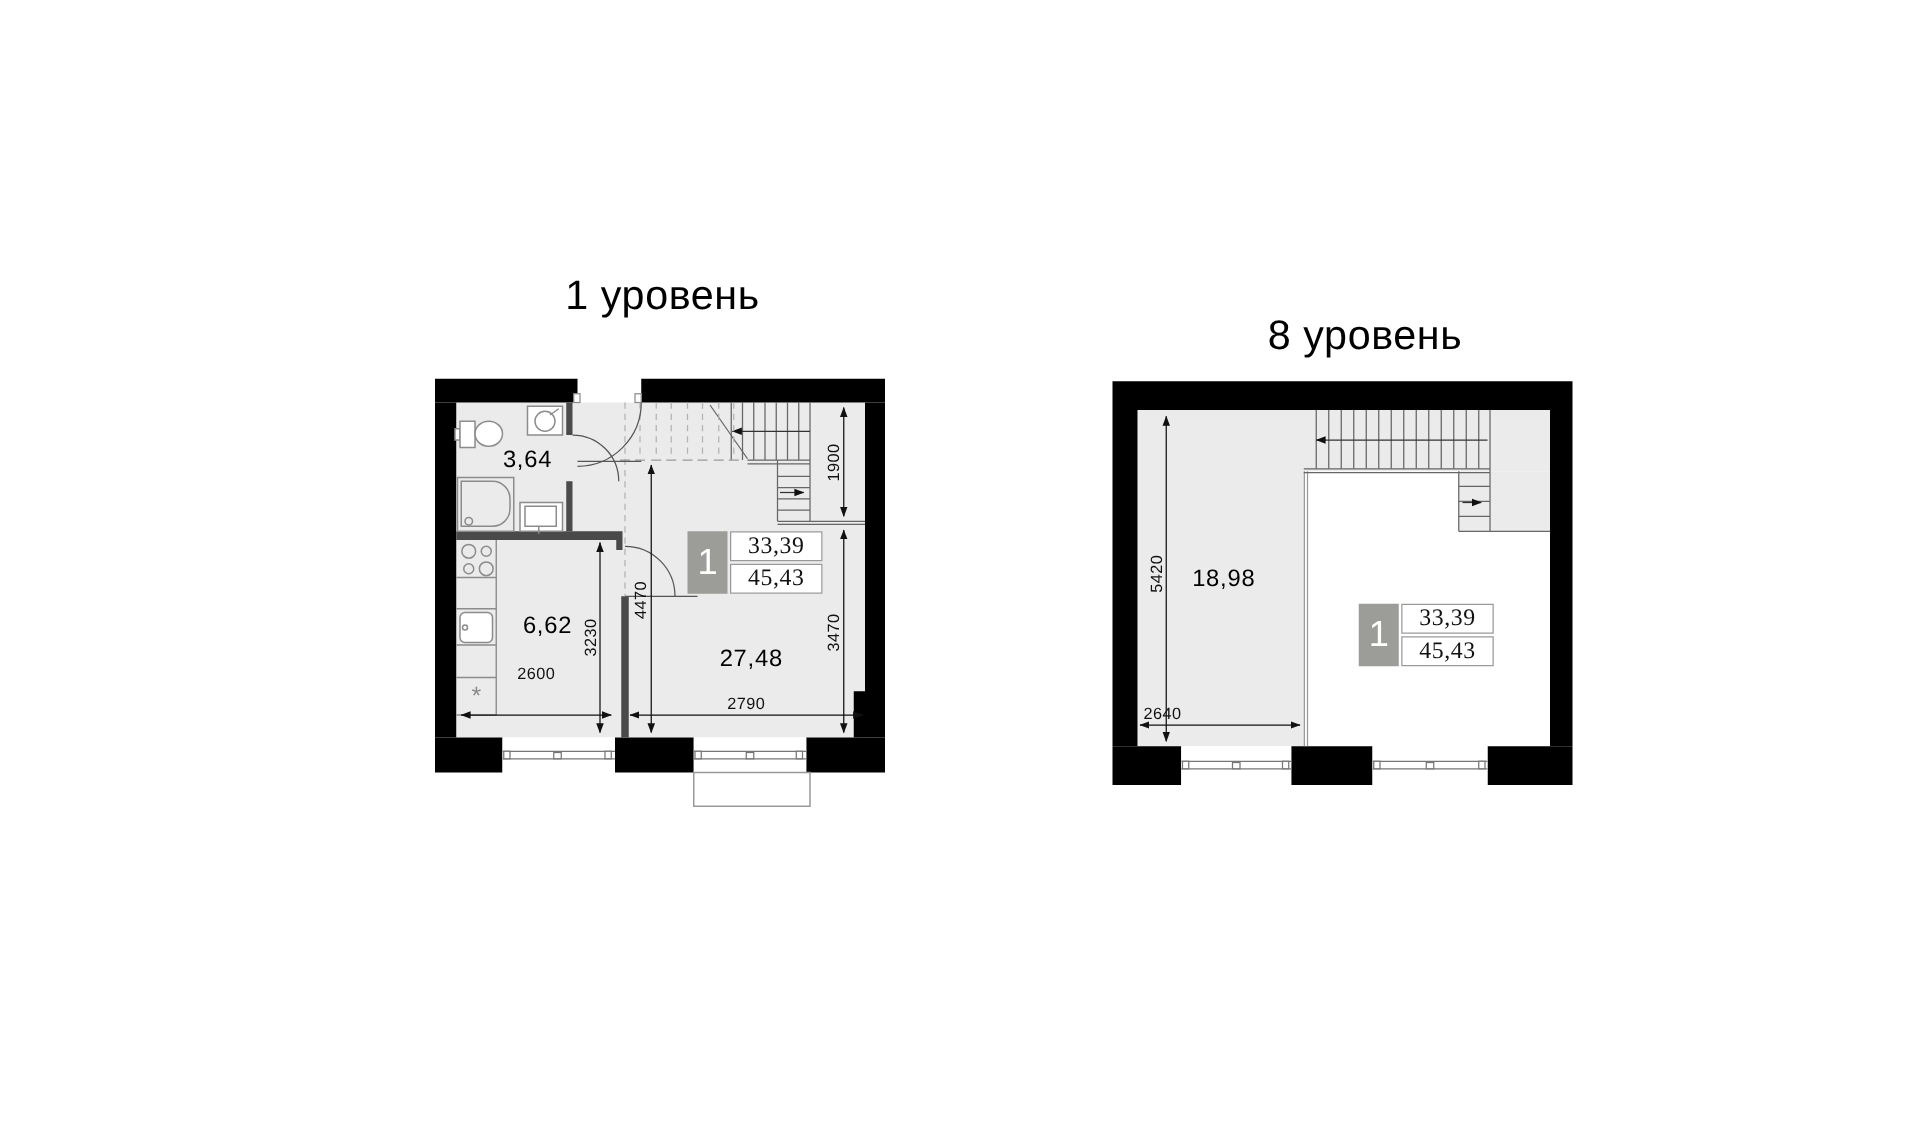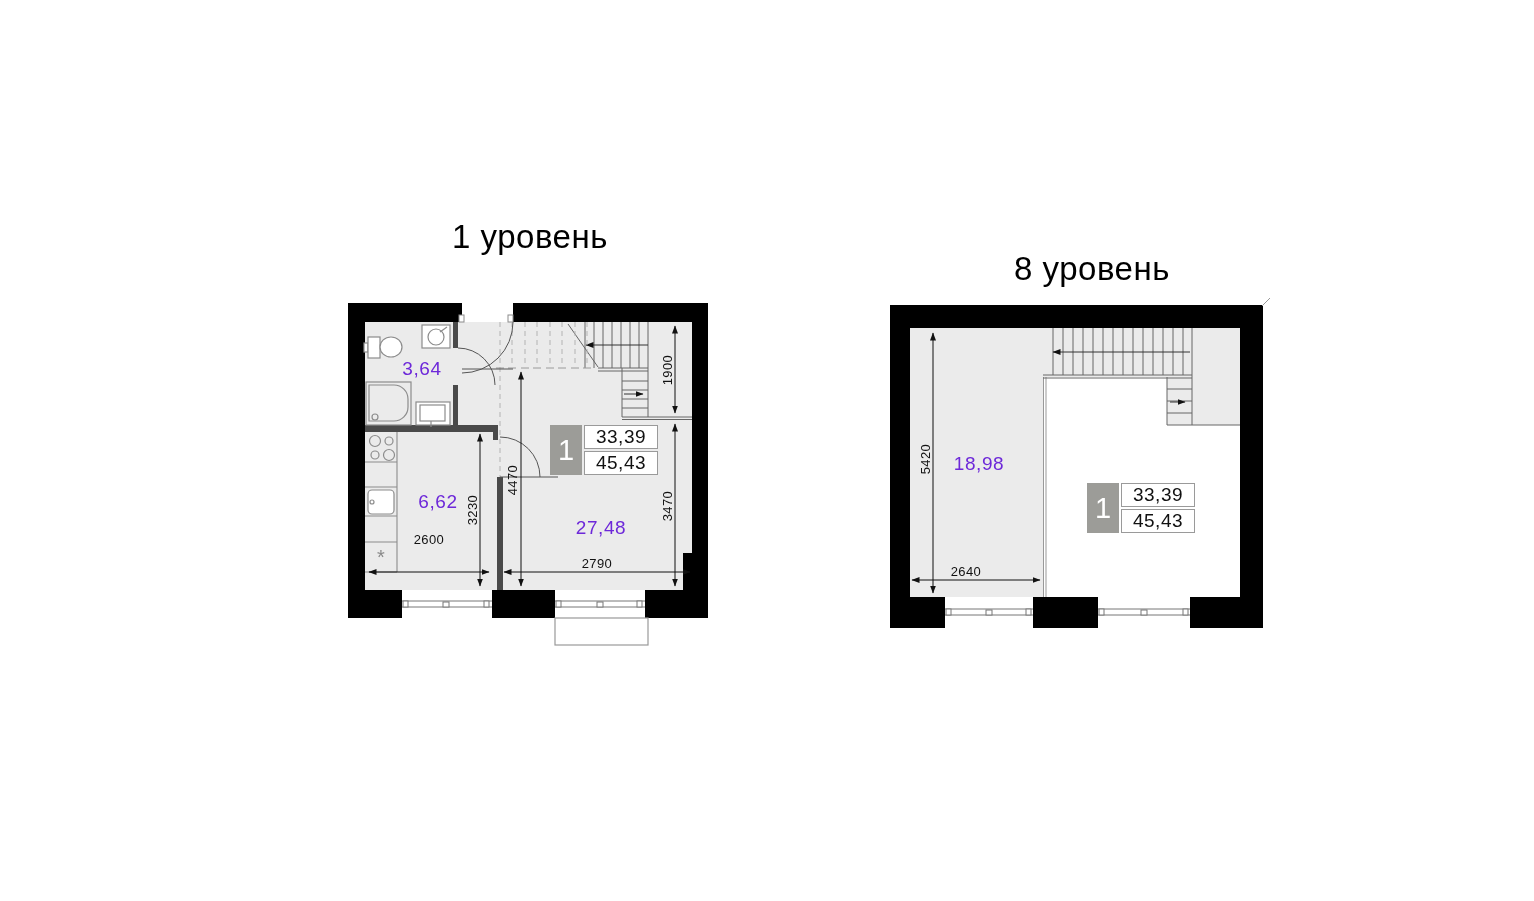--- a/index.html
+++ b/index.html
@@ -1,31 +1,31 @@
 <!DOCTYPE html>
 <html><head>
 <meta charset="utf-8">
 <style>
   html,body{margin:0;padding:0;background:#fff;}
   .canvas{position:relative;width:1258px;height:901px;background:#ffffff;overflow:hidden;
-          font-family:"Liberation Sans",sans-serif;color:#111;padding-left:34px;}
+          font-family:"Liberation Sans",sans-serif;color:#111;}
   svg.lines{position:absolute;left:0;top:0;}
   .lbl{position:absolute;transform:translate(-50%,-50%);white-space:nowrap;line-height:1;}
   .title{font-size:33px;color:#000;letter-spacing:0.5px;}
-  .room{font-size:19px;letter-spacing:0.6px;color:#6d28d9;}
+  .room{font-size:19px;letter-spacing:0.6px;color:#000000;}
   .dim{font-size:13px;letter-spacing:0.4px;color:#111;}
   .vert{transform:translate(-50%,-50%) rotate(-90deg);}
   .fridge{font-size:20px;color:#8a8a8a;}
   .badge{position:absolute;display:flex;gap:2px;align-items:stretch;}
   .badge .num{width:32px;background:#9c9c98;color:#fff;font-size:29px;
               display:flex;align-items:center;justify-content:center;}
   .badge .vals{display:flex;flex-direction:column;gap:2px;}
   .badge .val{width:72px;height:22px;background:#fff;border:1px solid #9a9a9a;
               display:flex;align-items:center;justify-content:center;
-              font-size:19px;letter-spacing:0.5px;color:#111;}
+              font-size:19px;letter-spacing:0.5px;color:#111;font-family:Liberation Serif, serif;}
 </style>
 </head>
 <body>
 
 <div class="canvas">
 
   <svg class="lines" width="1534" height="901" viewBox="0 0 1534 901">
     <defs>
       <marker id="ar" markerWidth="10" markerHeight="8" refX="7.5" refY="4" orient="auto-start-reverse" markerUnits="userSpaceOnUse">
         <path d="M0,1 L8,4 L0,7 z" fill="#111"></path>
@@ -211,21 +211,21 @@
 
   <div class="lbl fridge" style="left:381px;top:557px">*</div>
 
   <div class="lbl dim" style="left:429px;top:539px">2600</div>
   <div class="lbl dim" style="left:597px;top:563px">2790</div>
   <div class="lbl dim vert" style="left:472px;top:510px">3230</div>
   <div class="lbl dim vert" style="left:512px;top:480px">4470</div>
   <div class="lbl dim vert" style="left:667px;top:370px">1900</div>
   <div class="lbl dim vert" style="left:667px;top:506px">3470</div>
   <div class="lbl dim vert" style="left:925px;top:459px">5420</div>
-  <div class="lbl dim" style="left:966px;top:571px">2640</div>
+  <div class="lbl dim" style="left:930px;top:571px">2640</div>
 
   <div class="badge" style="left:550px;top:425px">
     <div class="num">1</div>
     <div class="vals">
       <div class="val">33,39</div>
       <div class="val">45,43</div>
     </div>
   </div>
 
   <div class="badge" style="left:1087px;top:483px">

